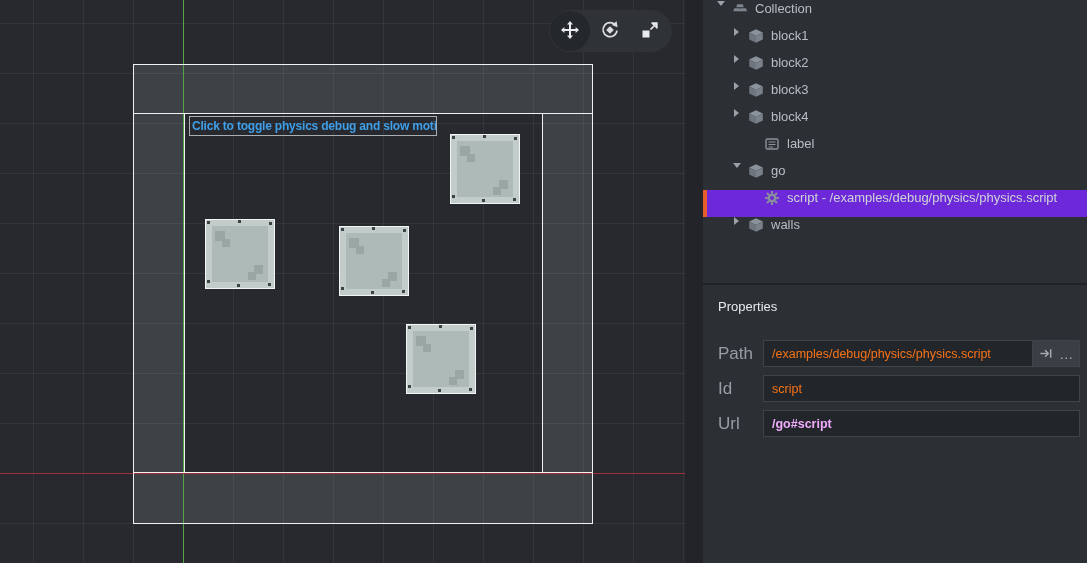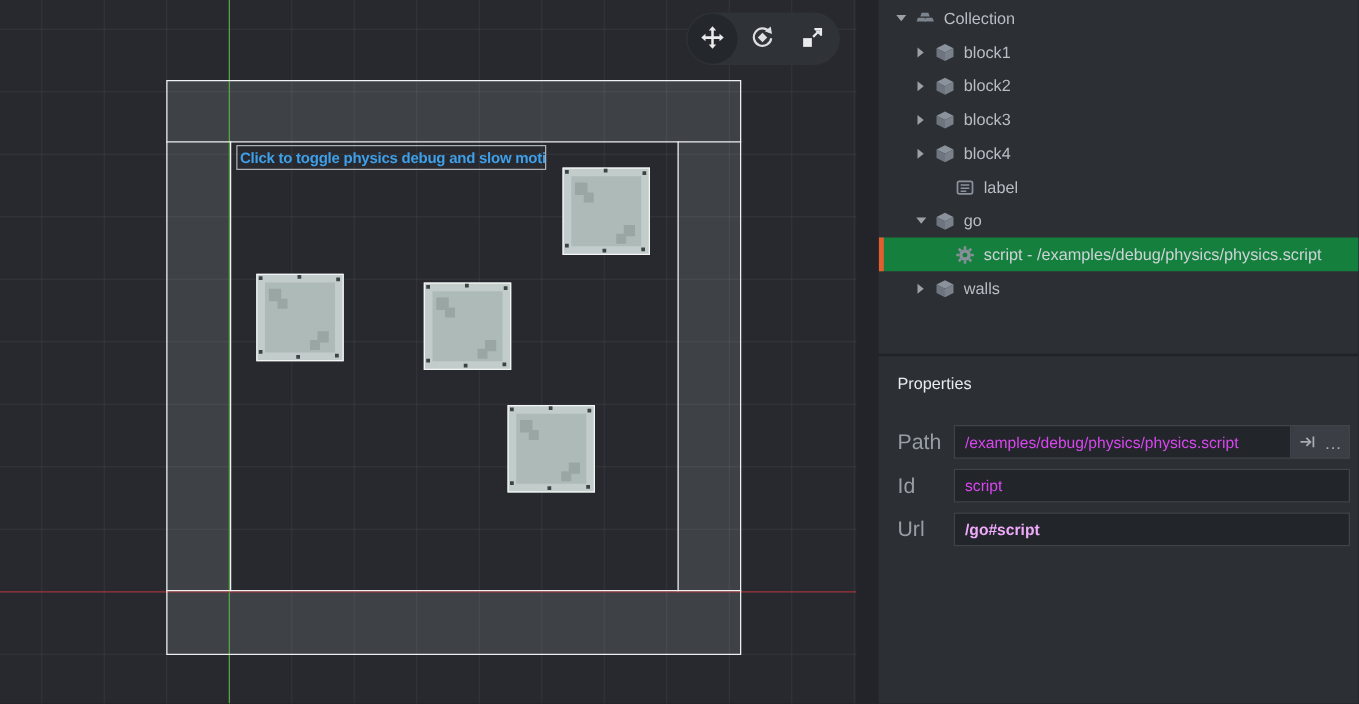--- a/index.html
+++ b/index.html
@@ -39,42 +39,42 @@
   .toolbar { position:absolute; left:549px; top:10px; width:123px; height:42px;
     background:#2f3338; border-radius:21px; display:flex; align-items:center; padding:0 1px; }
   .tool-btn { width:40px; height:40px; border-radius:50%; display:flex; align-items:center;
     justify-content:center; background:transparent; border:none; cursor:pointer; }
   .tool-btn.active { background:#24272b; }
 
   
   .panel { position:absolute; left:703px; top:0; width:384px; height:563px; background:#2c2f34;
     color:#b8bec4; font-size:13px; }
   .outline-tree { position:absolute; left:0; top:0; width:384px; height:283px; padding-top:1px; overflow:hidden; }
-  .tree-row { height:27px; display:flex; align-items:center; position:relative; cursor:default; }
+  .tree-row { height:27px; display:flex; align-items:flex-start; position:relative; cursor:default; }
   .tree-row.lvl0 { padding-left:12px; }
   .tree-row.lvl1 { padding-left:28px; }
   .tree-row.lvl2 { padding-left:44px; }
-  .tree-row.selected { background:#15803d; color:#ced3d8; }
+  .tree-row.selected { background:#6d28d9; color:#ced3d8; }
   .tree-row.selected::before { content:""; position:absolute; left:0; top:0; width:4px; height:27px; background:#e85d2c; }
   .caret { width:11px; margin-right:6px; display:inline-flex; justify-content:center; flex:0 0 11px; }
   .caret.down::after { content:""; border-left:4.5px solid transparent; border-right:4.5px solid transparent; border-top:5.5px solid #9ba1a7; }
   .caret.right::after { content:""; border-top:4.5px solid transparent; border-bottom:4.5px solid transparent; border-left:5.5px solid #9ba1a7; }
   .caret.none::after { content:""; }
   .ticon { width:16px; height:16px; margin-right:7px; flex:0 0 16px; display:inline-flex; }
   .tlabel { white-space:nowrap; }
 
   .panel-divider { position:absolute; left:0; top:283px; width:384px; height:2px; background:#1f2226; }
 
   .properties { position:absolute; left:0; top:285px; width:384px; bottom:16px; }
   .prop-title { margin:14px 0 26px 15px; font-size:13px; color:#e8ebee; }
   .prop-row { display:flex; align-items:center; margin:0 7px 8px 15px; height:27px; }
   .prop-label { width:45px; flex:0 0 45px; color:#989ea5; font-size:17px; }
   .prop-field { flex:1; display:flex; height:27px; }
   .prop-input { flex:1; height:27px; background:#22252a; border:1px solid #404449;
-    color:#d946ef; font-family:"Liberation Sans", sans-serif; font-size:12.5px; padding:0 8px; outline:none; min-width:0; }
+    color:#f97316; font-family:"Liberation Sans", sans-serif; font-size:12.5px; padding:0 8px; outline:none; min-width:0; }
   .prop-input.muted { color:#f0abfc;font-weight:bold; }
   .prop-buttons { width:47px; flex:0 0 47px; background:#3b3f45; border:1px solid #404449; border-left:none;
     display:flex; align-items:center; justify-content:space-evenly; }
   .mini-btn { background:none; border:none; color:#a7adb3; cursor:pointer; display:flex; align-items:center;
     font-family:"Liberation Sans", sans-serif; font-size:14px; padding:0; line-height:10px; }
 </style>
 </head>
 <body>
 
 <div class="screen">

